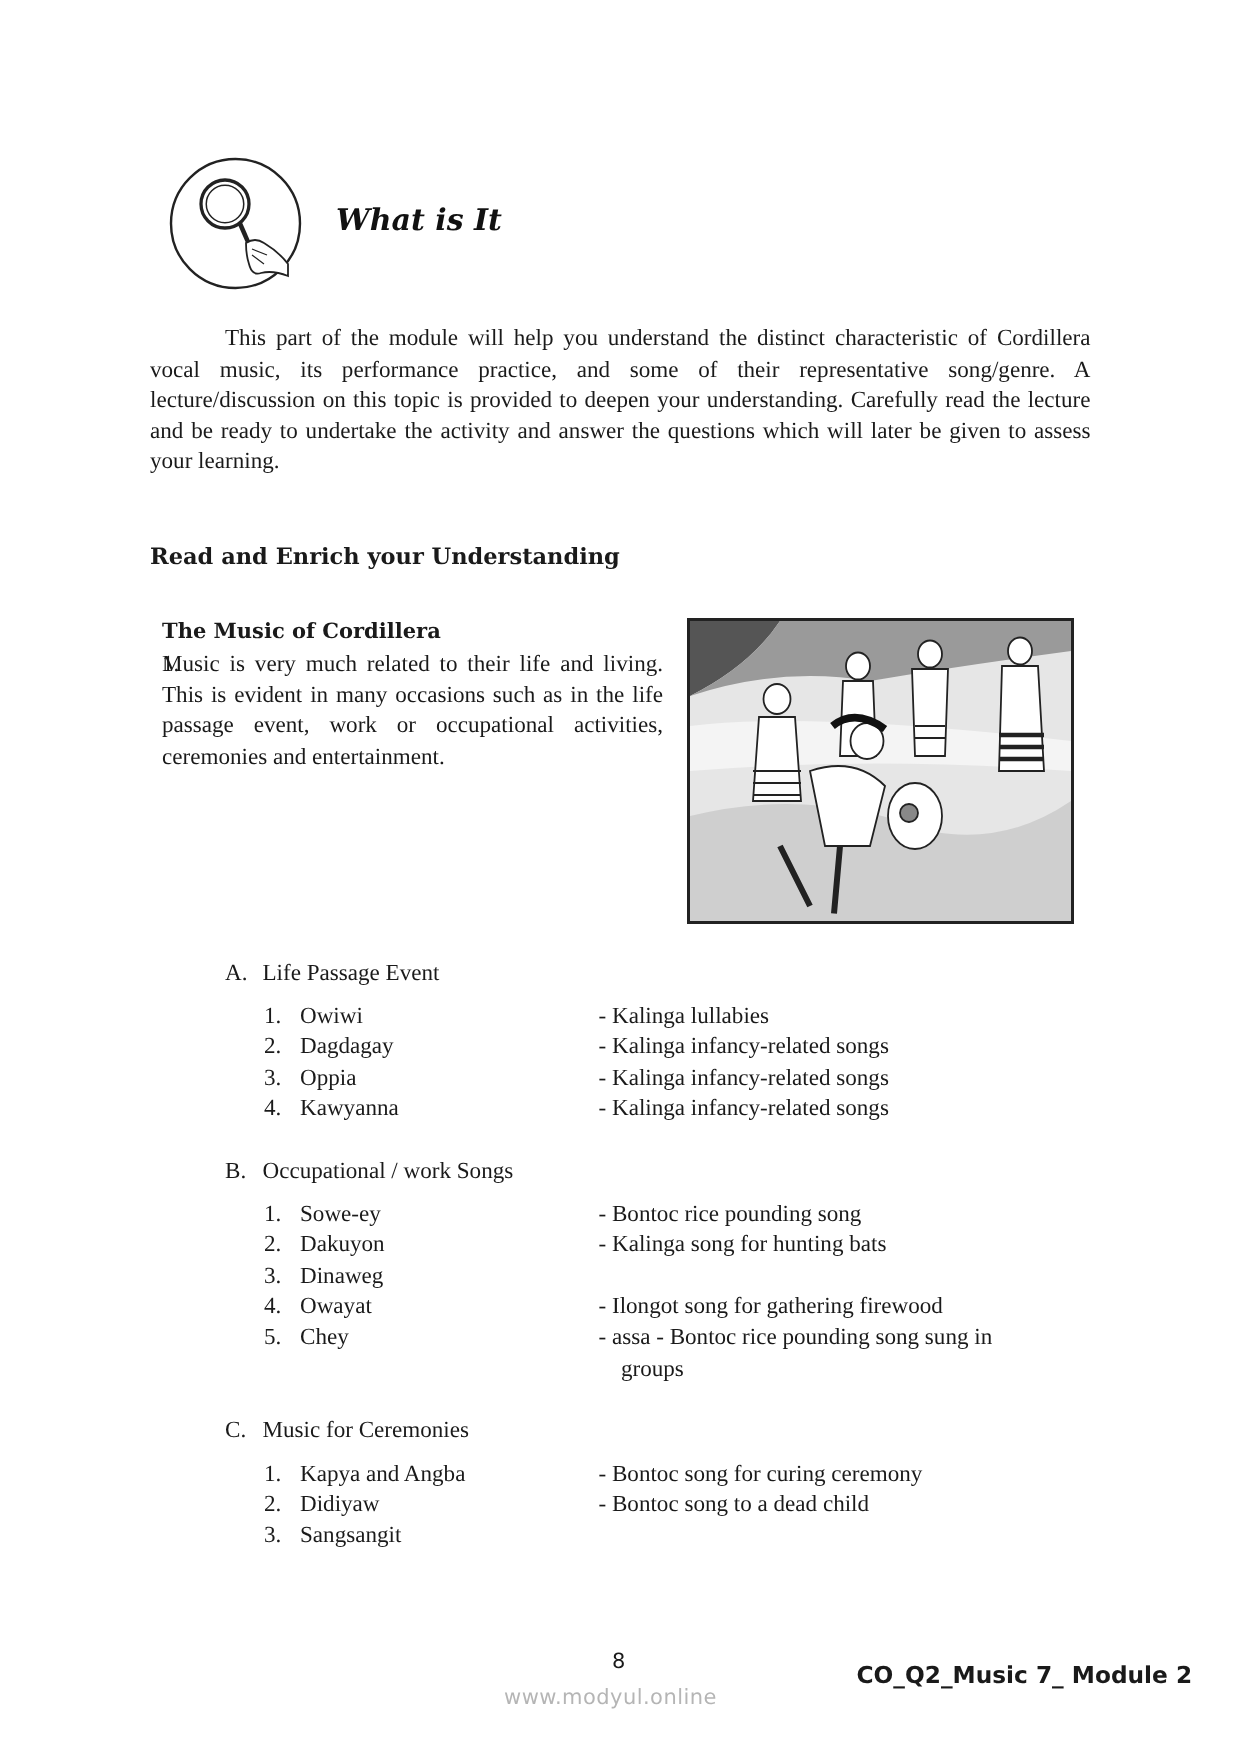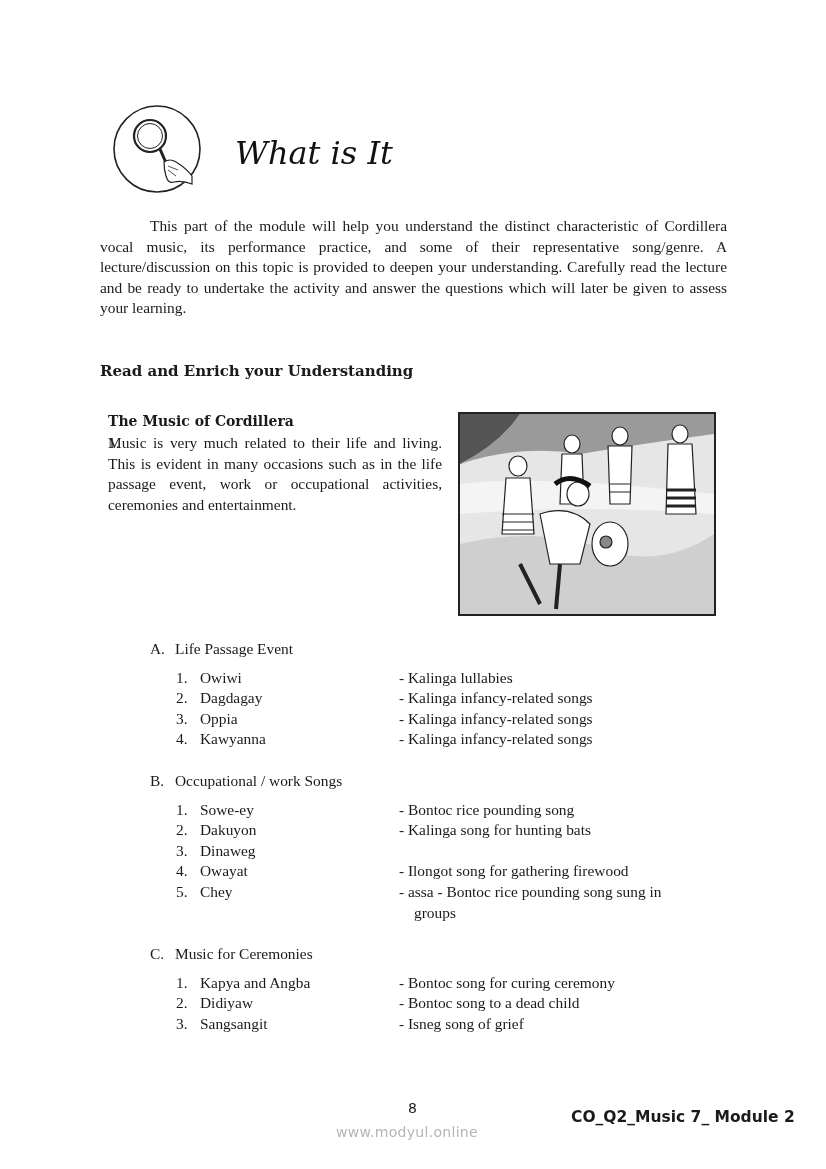--- a/index.html
+++ b/index.html
@@ -3,21 +3,21 @@
   <meta charset="utf-8">
   <style>
     html, body { margin: 0; padding: 0; background: #ffffff; }
     body { width: 826px; height: 1169px; position: relative; overflow: hidden;
            font-family: "DejaVu Serif", serif; color: #1a1a1a; }
     .abs { position: absolute; }
 
     
     #icon-circle { left: 112px; top: 104px; width: 90px; height: 90px; }
     #section-title { left: 224px; top: 134px; font-family: "DejaVu Serif", serif;
-      font-weight: normal; font-style: italic; font-size: 32px; color: #111; margin-left: 11px; }
+      font-weight: bold; font-style: italic; font-size: 20px; color: #111; }
 
     
     #intro { left: 100px; top: 216px; width: 627px; font-size: 14.2px; line-height: 20.6px;
       text-align: justify; text-indent: 50px; font-family: "Liberation Serif", serif; font-size: 15.4px; }
 
     #subheading { left: 100px; top: 362px; font-weight: bold; font-size: 15px; text-align: center; }
 
     #music-title { left: 108px; top: 413px; font-weight: bold; font-size: 14px; }
 
     #point1 { left: 108px; top: 433px; width: 334px; font-family: "Liberation Serif", serif; font-size: 15.4px; line-height: 20.6px; }
@@ -156,18 +156,17 @@
   <span class="desc">- Bontoc song for curing ceremony</span>
 </div>
 <div class="abs item-row" style="top:994px">
   <span class="num">2.</span>
   <span class="name">Didiyaw</span>
   <span class="desc">- Bontoc song to a dead child</span>
 </div>
 <div class="abs item-row" style="top:1015px">
   <span class="num">3.</span>
   <span class="name">Sangsangit</span>
-  <span class="desc">- Isneg song of grief</span>
 </div>
 
 <div id="page-number" class="abs">8</div>
 <div id="footer-code" class="abs">CO_Q2_Music 7_ Module 2</div>
 <div id="watermark" class="abs">www.modyul.online</div>
 
 </body></html>

